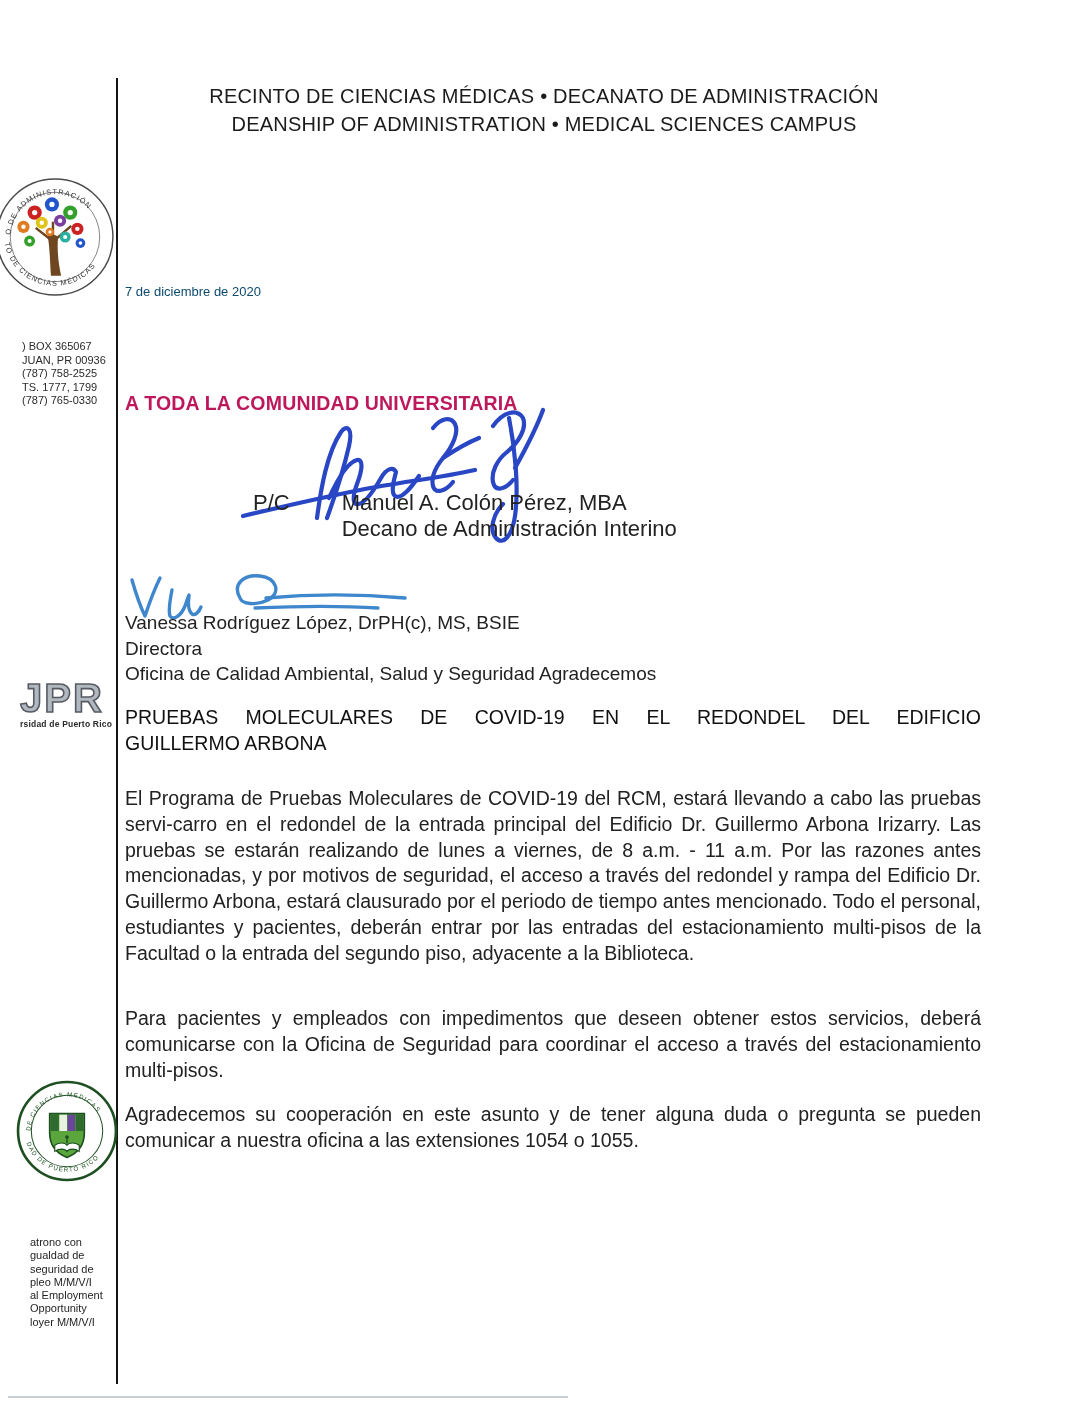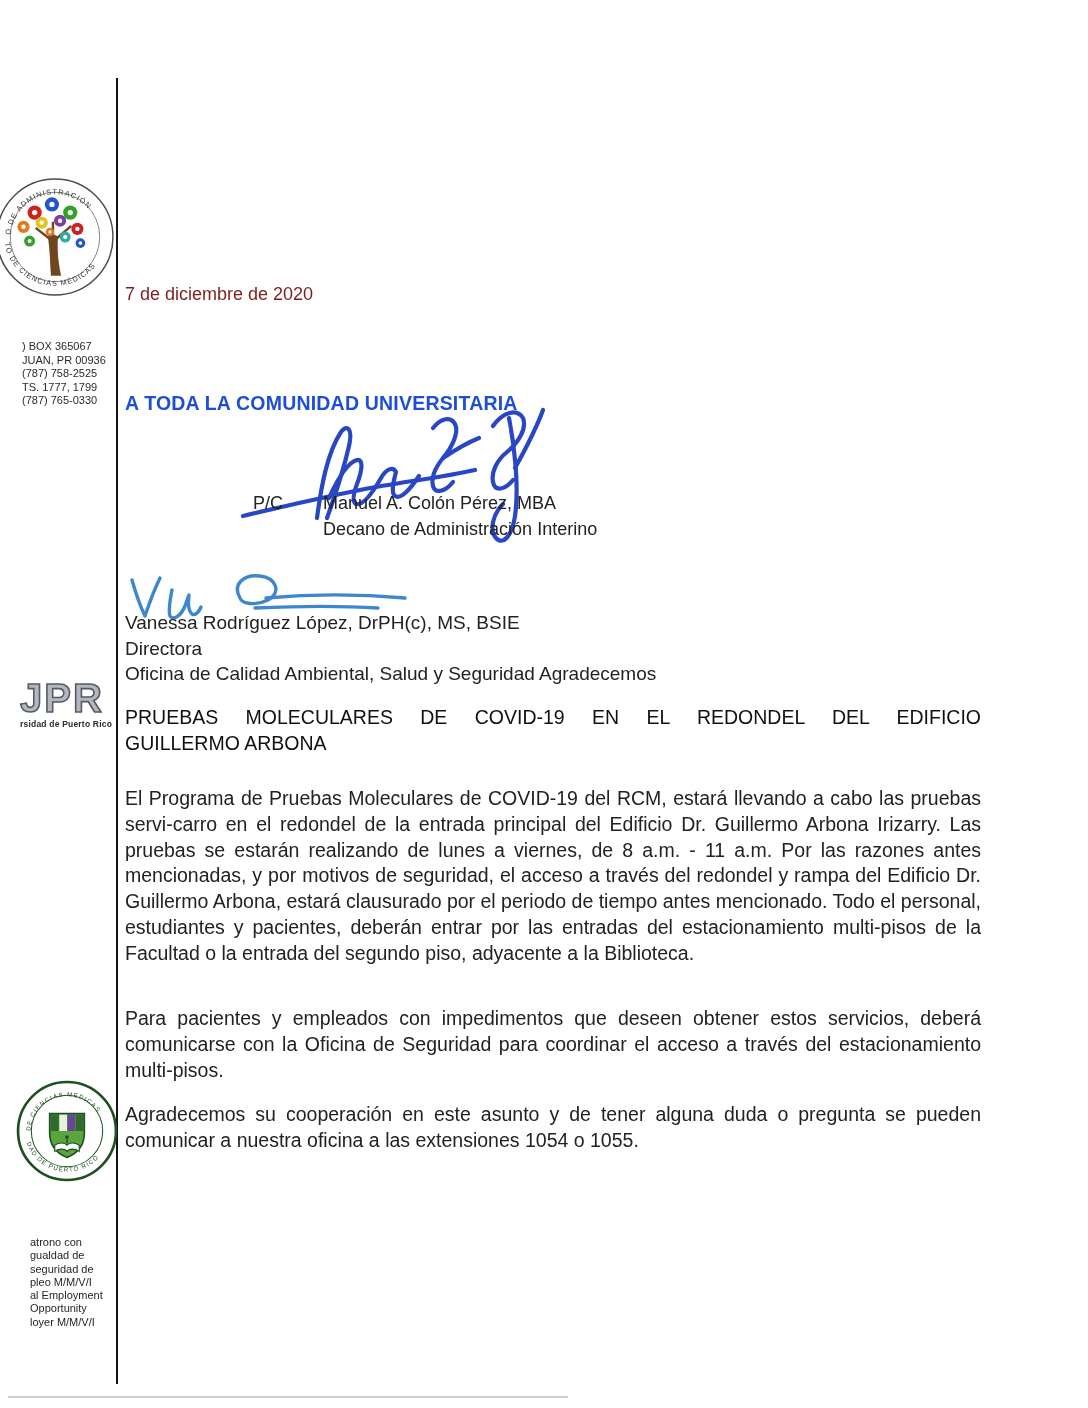--- a/index.html
+++ b/index.html
@@ -23,28 +23,28 @@
   .vrule{
     left:116px;top:78px;width:2px;height:1306px;
     background:#141414;
   }
 
   .address{
     left:22px;top:340px;width:100px;
     font-size:11px;line-height:13.5px;color:#2b2b2b;
   }
 
-  .date-line{left:125px;top:284px;font-size:18px;color:#7f1d1d;text-align:right;}
+  .date-line{left:125px;top:284px;font-size:13px;color:#0c4a6e;text-align:right;}
 
   .salutation{
     left:125px;top:392px;font-size:19.5px;font-weight:bold;
-    letter-spacing:.2px;color:#1d4ed8;
-  }
-
-  .pc-row{left:253px;top:490px;display:flex;font-size:18px;line-height:26px;color:#222;}
+    letter-spacing:.2px;color:#be185d;
+  }
+
+  .pc-row{left:253px;top:490px;display:flex;font-size:22px;line-height:26px;color:#222;gap:12px;}
   .pc-label{margin-right:40px;}
 
   .signer2{left:125px;top:610px;font-size:19px;line-height:25.5px;color:#222;}
 
   .jpr{left:20px;top:678px;width:100px;text-align:left;}
   .jpr-letters{
     font-size:40px;font-weight:800;letter-spacing:2px;
     color:#b2b8c0;-webkit-text-stroke:1.6px #565b63;
     line-height:40px;display:block;
   }
@@ -74,20 +74,24 @@
     left:8px;top:1396px;width:560px;height:2px;
     background:#c9ced2;
   }
   svg{display:block;}
 </style>
 </head>
 <body>
 
 <div class="page">
 
+  <div class="abs letterhead">
+    <div>RECINTO DE CIENCIAS MÉDICAS • DECANATO DE ADMINISTRACIÓN</div>
+    <div>DEANSHIP OF ADMINISTRATION • MEDICAL SCIENCES CAMPUS</div>
+  </div>
 
   <div class="abs vrule"></div>
 
   <svg class="abs" style="left:-6px;top:176px" width="122" height="122" viewBox="0 0 120 120">
     <defs>
       <path id="arcTopA" d="M 16,62 A 44,44 0 0 1 104,62"></path>
       <path id="arcBotA" d="M 10,58 A 50,50 0 0 0 110,58"></path>
     </defs>
     <circle cx="60" cy="60" r="57" fill="none" stroke="#4a4a4a" stroke-width="1.4"></circle>
     <circle cx="60" cy="60" r="44" fill="none" stroke="#6a6a6a" stroke-width="0.8"></circle>

